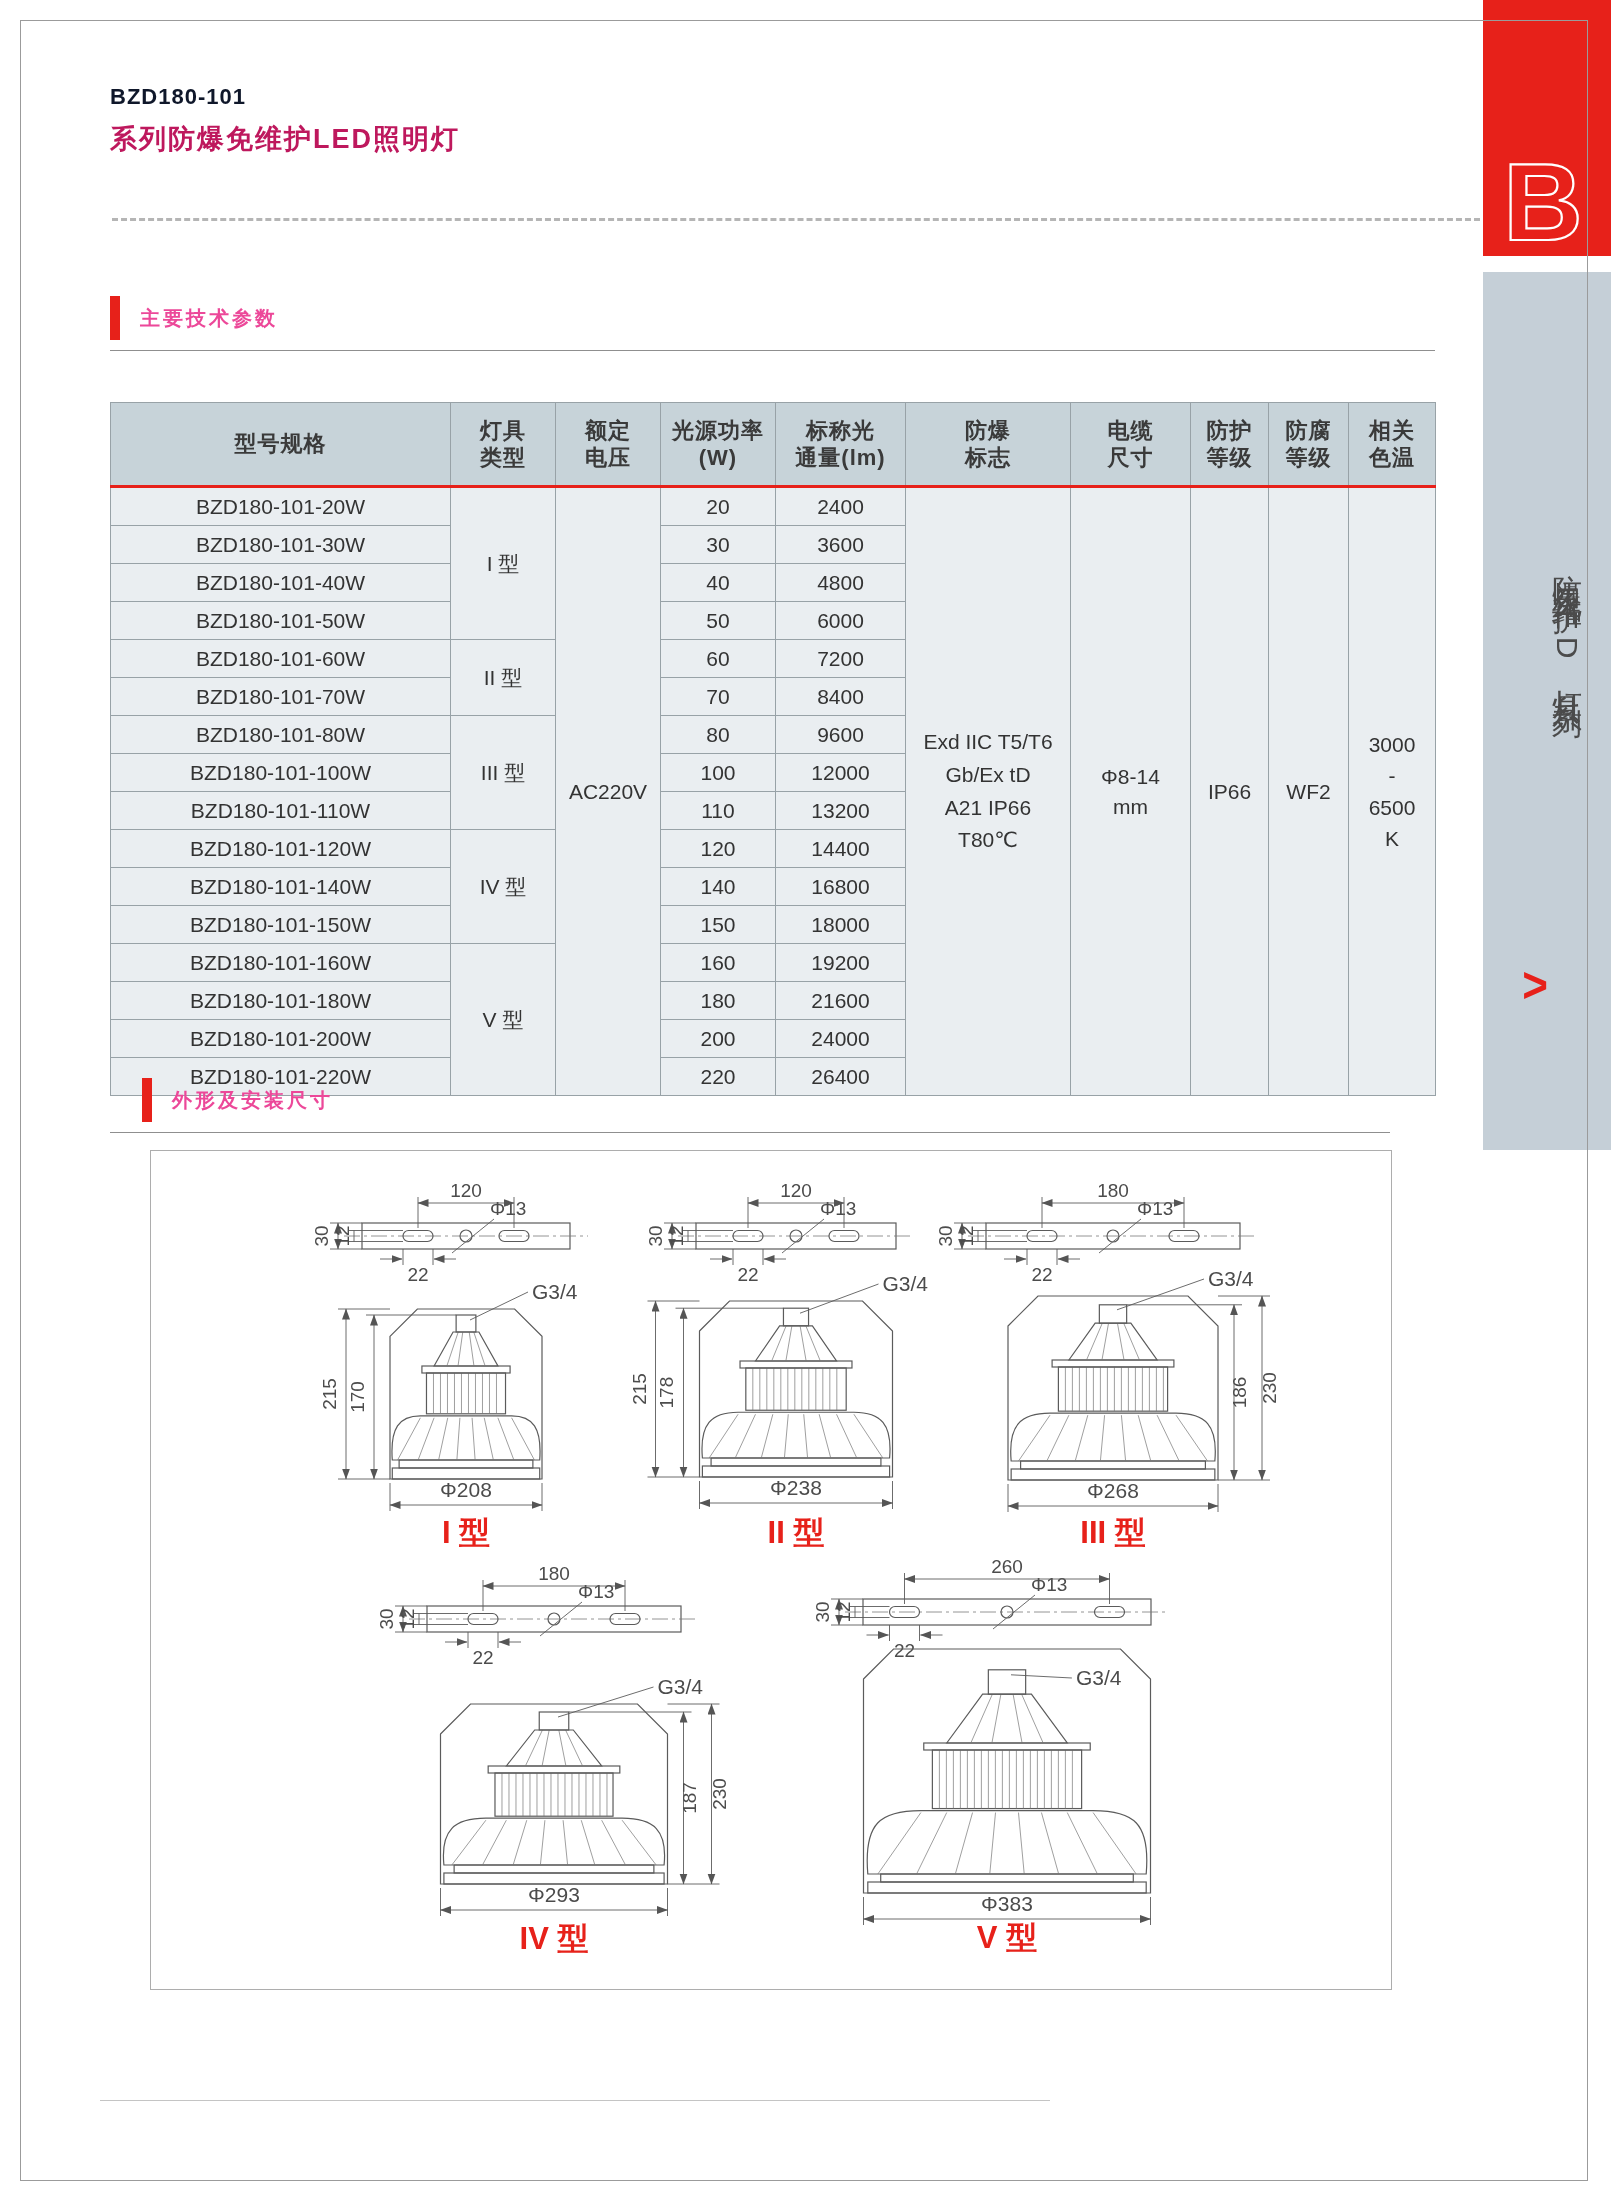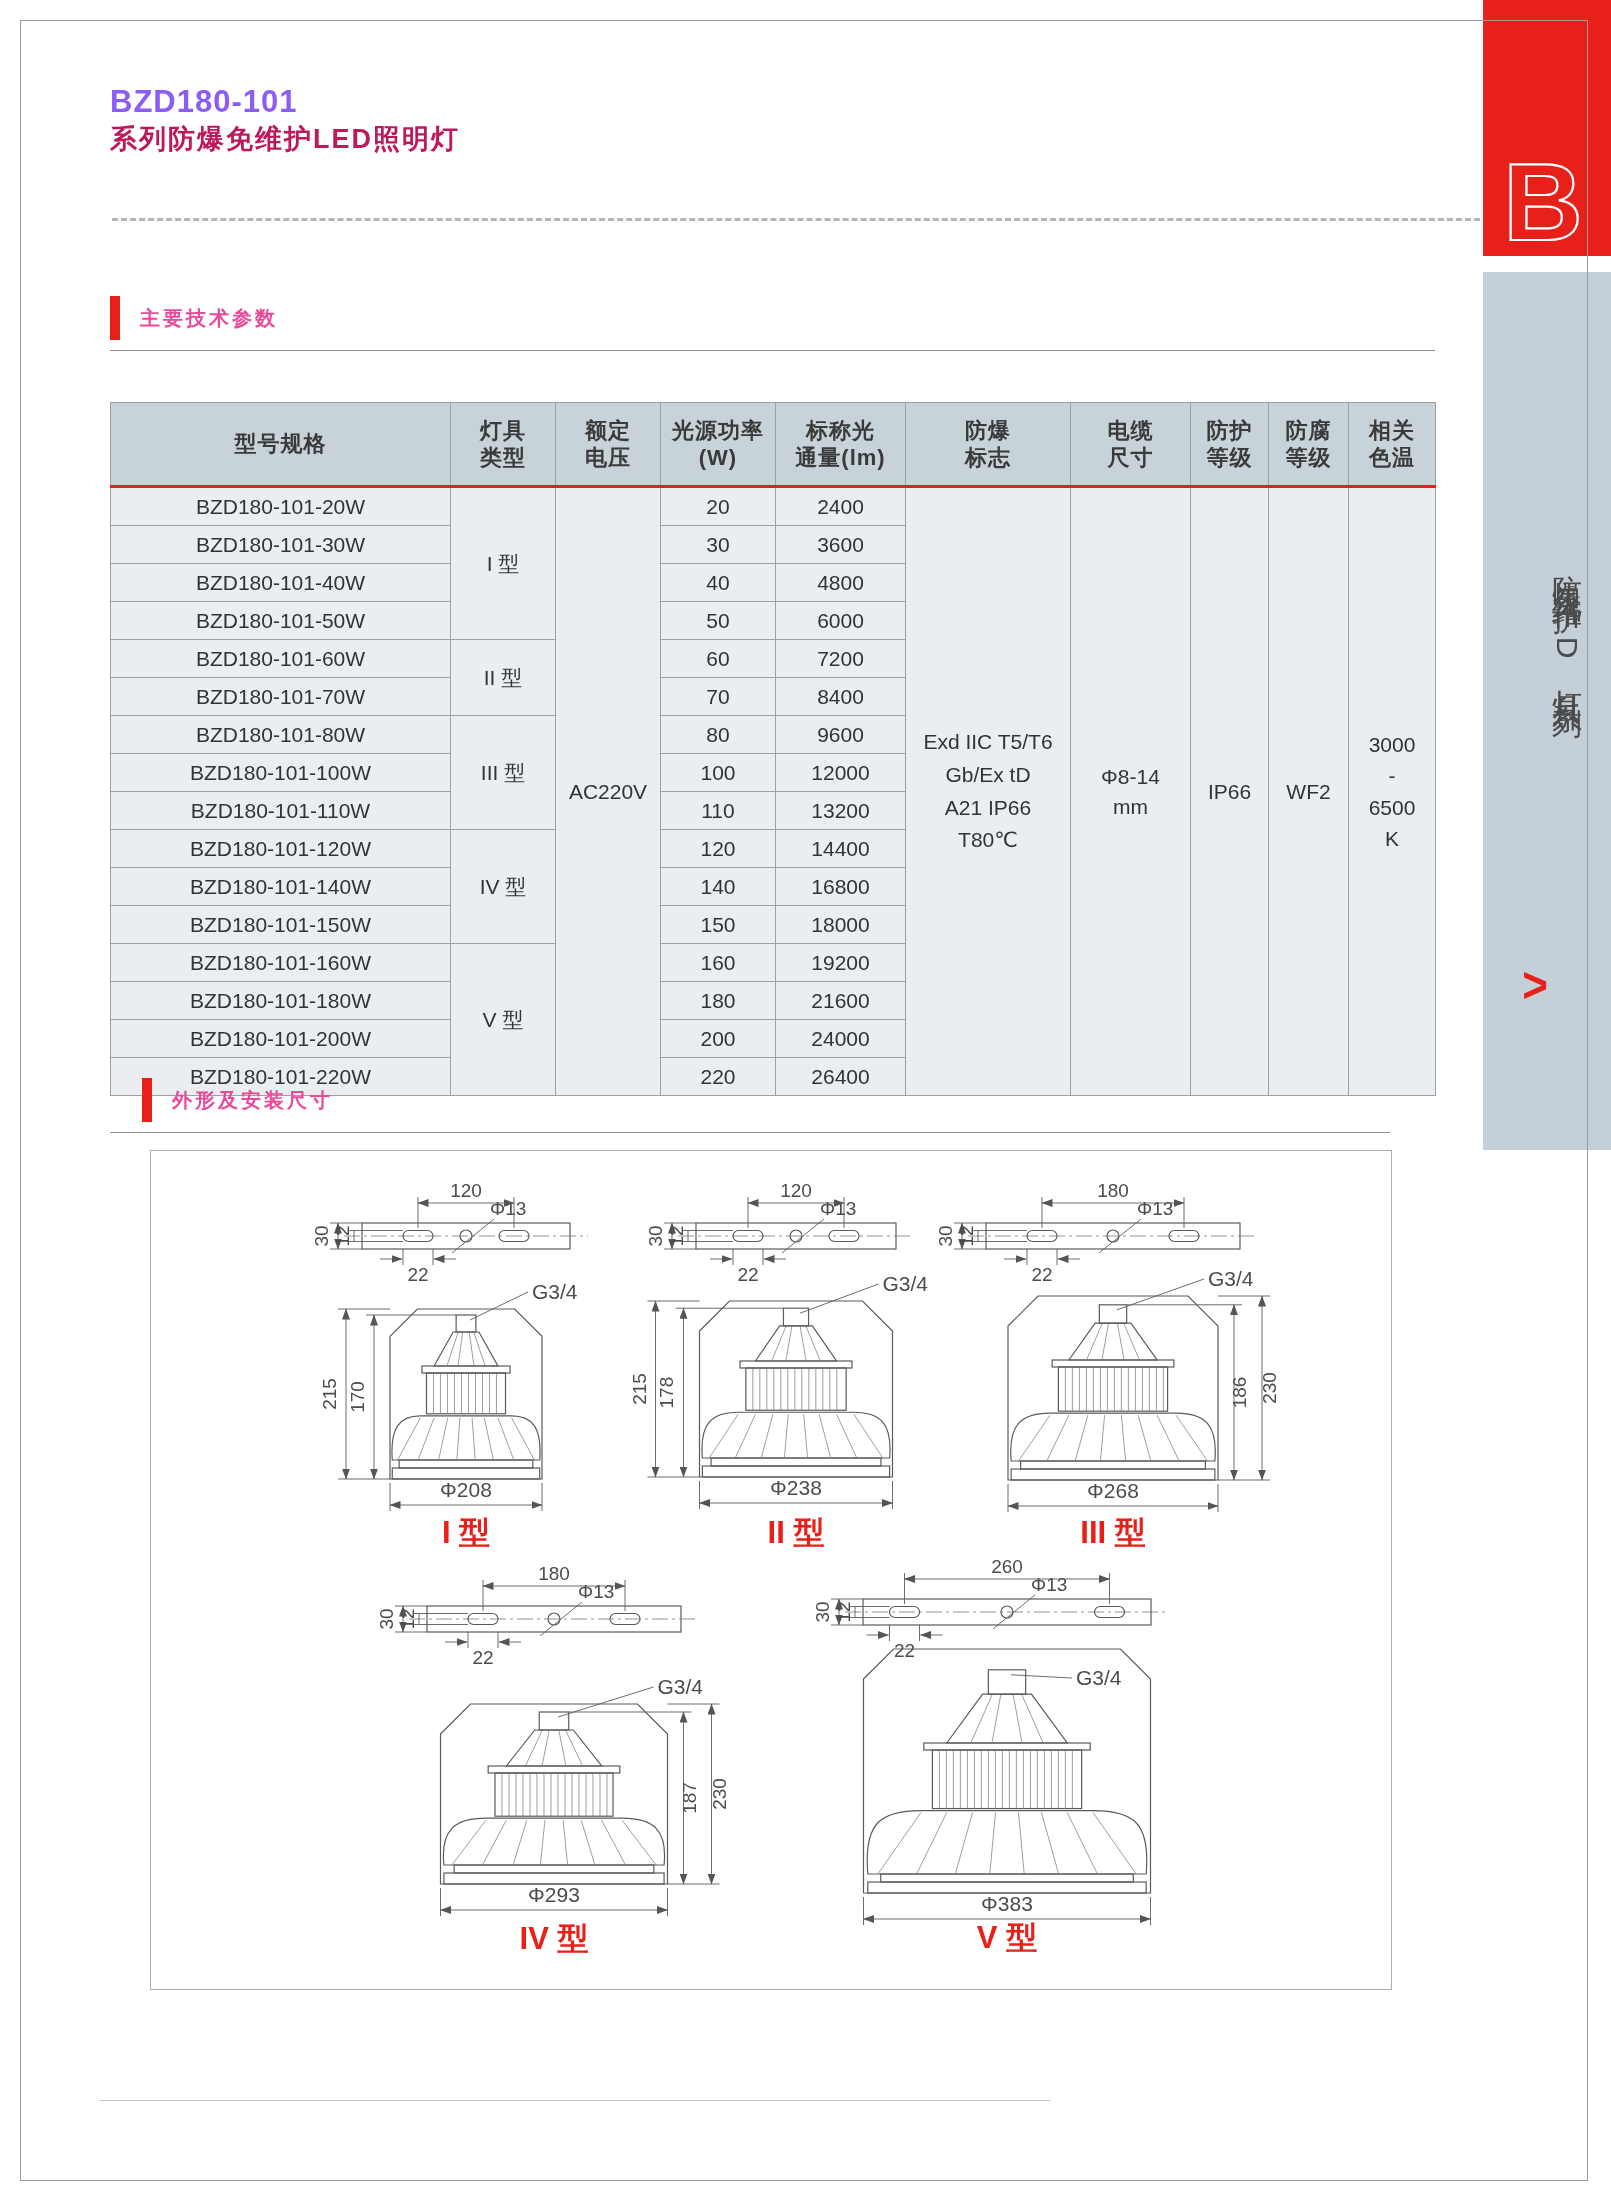--- a/index.html
+++ b/index.html
@@ -18,22 +18,22 @@
   
   .side-bar { position:absolute; left:1483px; top:272px; width:128px; height:878px;
               background:#c5cfd7; z-index:2; }
   .side-text { position:absolute; top:30px; left:0; width:104px; display:flex; justify-content:center;
                writing-mode:vertical-rl; text-orientation:mixed; font-size:30px; letter-spacing:7px;
                color:#4b4b4b; font-weight:500; height:640px; }
   .side-arrow { position:absolute; top:688px; left:0; width:104px; text-align:center;
                 color:#e7211a; font-size:44px; font-weight:bold; transform:scaleY(1.15); }
 
   
-  .title1 { position:absolute; left:110px; top:84px; font-size:31px; font-weight:bold;
-            color:#8b5cf6; letter-spacing:1px; }
+  .title1 { position:absolute; left:110px; top:84px; font-size:22px; font-weight:bold;
+            color:#0f172a; letter-spacing:1px; }
   .title2 { position:absolute; left:110px; top:121px; font-size:27px; font-weight:bold;
             color:#be185d; letter-spacing:2px; }
   .dash-rule { position:absolute; left:112px; top:218px; width:1368px; height:0;
                border-top:3px dashed #b5b5b5; }
 
   
   .sec { position:absolute; left:110px; height:44px; display:flex; align-items:center; }
   .sec .bar { width:10px; height:44px; background:#e7211a; margin-right:20px; }
   .sec .txt { font-size:20px; font-weight:bold; color:#ec4899; letter-spacing:3px; }
   .sec1 { top:296px; } .sec2 { top:1078px;margin-left:32px; }

